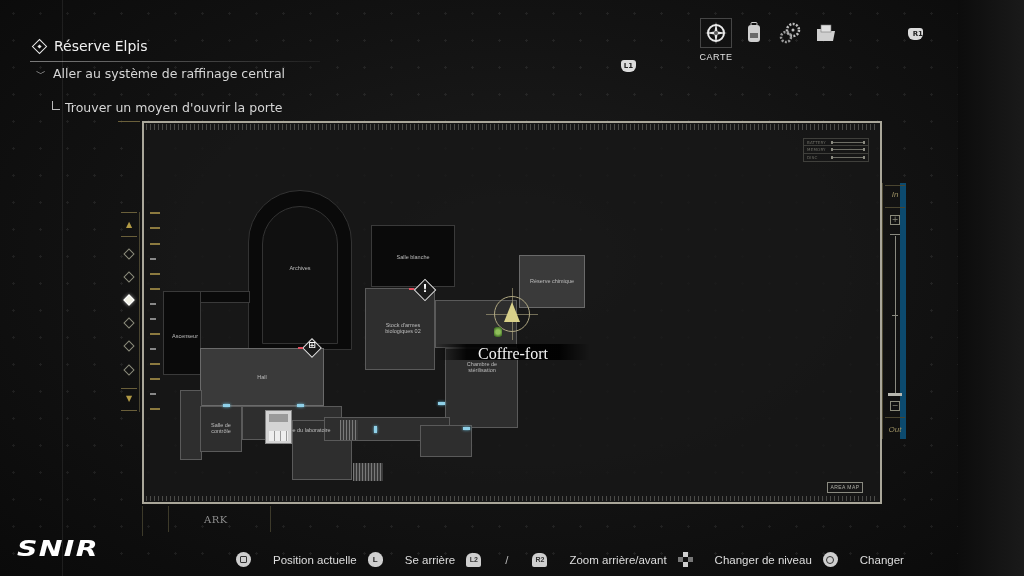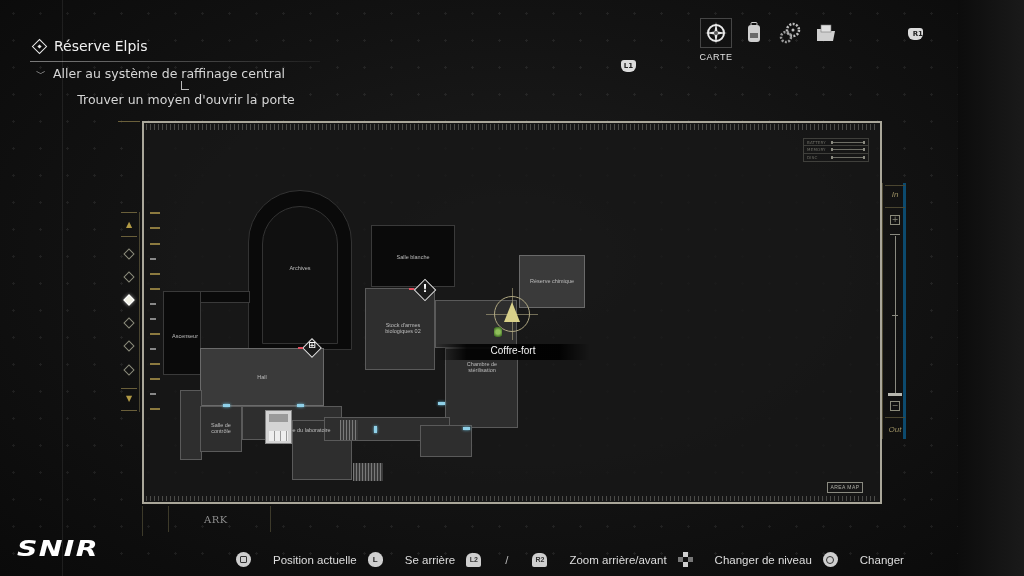--- a/index.html
+++ b/index.html
@@ -20,21 +20,21 @@
   .right-edge { position:absolute; right:0; top:0; width:66px; height:576px; background:linear-gradient(90deg,#0c0c0c,#1a1a1a); }
 
   
   .objectives { position:absolute; left:30px; top:38px; width:290px; }
   .obj-main { display:flex; align-items:center; gap:6px; font-size:14px; color:#f0f0f0; }
   .obj-diamond { width:11px; height:11px; border:1.5px solid #e8e8e8; transform:rotate(45deg); position:relative; margin:0 3px 0 4px; }
   .obj-diamond::after { content:""; position:absolute; left:2.5px; top:2.5px; width:3px; height:3px; background:#e8e8e8; }
   .obj-rule { height:1px; background:linear-gradient(90deg, rgba(255,255,255,0.45), rgba(255,255,255,0.05)); margin:7px 0 4px 0; }
   .obj-sub { display:flex; align-items:center; gap:7px; font-size:12.5px; color:#d6d6d6; margin-left:6px; }
   .obj-sub .chev { font-size:10px; color:#bbb; }
-  .obj-subsub { display:flex; align-items:center; gap:2px; font-size:12.5px; color:#d6d6d6; margin-left:22px; margin-top:4px;flex-direction:column; }
+  .obj-subsub { display:flex; align-items:center; gap:2px; font-size:12.5px; color:#d6d6d6; margin-left:22px; margin-top:19px; }
   .obj-subsub .elbow { width:8px; height:9px; border-left:1px solid #bbb; border-bottom:1px solid #bbb; margin-right:3px; margin-top:-4px; }
 
   
   .btn-pill { position:absolute; top:28px; width:15px; height:12px; background:#dcdcdc; color:#222; font-size:7px; font-weight:bold; border-radius:3px 3px 6px 6px; text-align:center; line-height:12px; }
   .tab { position:absolute; top:18px; width:32px; height:30px; display:flex; align-items:center; justify-content:center; }
   .tab.active { border:1px solid rgba(255,255,255,0.22); }
   .tab-label { position:absolute; left:698px; top:52px; width:36px; text-align:center; font-size:9px; letter-spacing:0.5px; color:#e0e0e0; font-family:"Liberation Sans", sans-serif; }
 
   
   .map-frame { position:absolute; left:142px; top:121px; width:740px; height:383px; border:2px solid #aaa79a; background:rgba(24,24,24,0.85); }
@@ -49,21 +49,21 @@
   
   .floor-sel { position:absolute; left:118px; top:212px; width:22px; height:200px; border-right:1px solid #4a4530; }
   .floor-sel .arrow { position:absolute; left:0; width:22px; text-align:center; color:#b29a45; font-size:8px; }
   .floor-sel .fdot { position:absolute; left:7px; width:8px; height:8px; border:1px solid #8a8a7a; transform:rotate(45deg); }
   .floor-sel .fdot.active { background:#f2f2e6; border-color:#fff; box-shadow:0 0 4px rgba(255,255,255,0.6); }
   .floor-sel .hline { position:absolute; left:3px; width:16px; height:1px; background:#6a5f3a; }
   .level-ticks { position:absolute; left:150px; top:210px; width:12px; height:210px; }
   .level-ticks span { position:absolute; left:0; height:2px; background:#8c7a3f; }
 
   
-  .zoom-col { position:absolute; left:882px; top:183px; width:24px; height:256px; border-left:1px solid #4a4530; border-right:3px solid #0c4a6e;font-style:italic; }
+  .zoom-col { position:absolute; left:882px; top:183px; width:24px; height:256px; border-left:1px solid #4a4530; border-right:6px solid #0c4a6e;font-style:italic; }
   .zoom-col .lbl { position:absolute; left:0; width:24px; text-align:center; font-size:8px; color:#9a8e62; font-family:"Liberation Sans", sans-serif; }
   .zoom-col .box { position:absolute; left:7px; width:10px; height:10px; border:1px solid #8a8a7a; color:#8a8a7a; font-size:8px; line-height:8px; text-align:center; }
   .zoom-col .track { position:absolute; left:11.5px; top:53px; width:1px; height:160px; background:#8a8a80; }
   .zoom-col .tick { position:absolute; left:7px; width:10px; height:1px; background:#8a8a80; }
   .zoom-col .knob { position:absolute; left:5px; width:14px; height:3px; background:#b8b8b0; }
   .zoom-col .sep { position:absolute; left:2px; width:20px; height:1px; background:#4a4530; }
 
   
   .stats { position:absolute; left:803px; top:138px; width:66px; }
   .stat-row { display:flex; align-items:center; height:8px; border:1px solid rgba(140,140,130,0.35); border-top:none; padding:0 3px; }
@@ -85,21 +85,21 @@
   .arch { position:absolute; left:248px; top:190px; width:104px; height:160px; background:#0a0a0a; border:1px solid #333; border-radius:52px 52px 0 0; }
   .arch-inner { position:absolute; left:262px; top:206px; width:76px; height:138px; border:1px solid #333; border-radius:38px 38px 0 0; background:#101010; }
 
   .marker { position:absolute; width:16px; height:16px; transform:rotate(45deg); background:#1a1a1a; border:1.5px solid #e0e0e0; }
   .marker-inner { position:absolute; font-size:11px; color:#fff; font-weight:bold; text-align:center; width:16px; }
   .player-ring { position:absolute; left:494px; top:296px; width:36px; height:36px; border:1px solid #b0a882; border-radius:50%; }
   .player-cross-h { position:absolute; left:486px; top:314px; width:52px; height:1px; background:rgba(176,168,130,0.6); }
   .player-cross-v { position:absolute; left:512px; top:288px; width:1px; height:52px; background:rgba(176,168,130,0.6); }
   .player-arrow { position:absolute; left:504px; top:302px; width:0; height:0; border-left:8px solid transparent; border-right:8px solid transparent; border-bottom:20px solid #d8d08a; }
   .tooltip { position:absolute; left:436px; top:344px; width:154px; height:16px; background:linear-gradient(90deg, rgba(0,0,0,0.0), rgba(0,0,0,0.9) 20%, rgba(0,0,0,0.9) 80%, rgba(0,0,0,0)); }
-  .tooltip span { position:absolute; left:0; width:154px; text-align:center; top:1px; font-size:10px; color:#f4f4f4; font-family:Liberation Sans, sans-serif; }
+  .tooltip span { position:absolute; left:0; width:154px; text-align:center; top:1px; font-size:16px; color:#f4f4f4; font-family:Liberation Serif, serif; }
   .herb { position:absolute; left:494px; top:326px; width:8px; height:12px; background:radial-gradient(circle,#8fbf5a 30%, #3d6a22 70%, transparent 75%); }
   .typewriter { position:absolute; left:265px; top:410px; width:27px; height:34px; background:#d4d4d4; border:1px solid #888; }
   .typewriter::before { content:""; position:absolute; left:3px; top:3px; width:19px; height:8px; background:#9a9a9a; }
   .typewriter::after { content:""; position:absolute; left:3px; top:20px; width:19px; height:10px; background:repeating-linear-gradient(90deg,#eee 0 5px,#999 5px 6px); }
   .stairs { position:absolute; background:repeating-linear-gradient(90deg,#7a7a7a 0 1px,#3a3a3a 1px 3px); }
 
   .ark-area { position:absolute; left:142px; top:506px; width:130px; height:30px; border-left:1px solid #3d3a2a; }
   .ark-area::after { content:""; position:absolute; left:25px; top:0; width:1px; height:26px; background:#3d3a2a; }
   .ark-label { position:absolute; left:204px; top:514px; font-family:"DejaVu Serif", serif; font-size:10px; color:#8f8f8f; letter-spacing:0.5px; }
   .ark-sep { position:absolute; left:270px; top:506px; width:1px; height:26px; background:#3d3a2a; }

